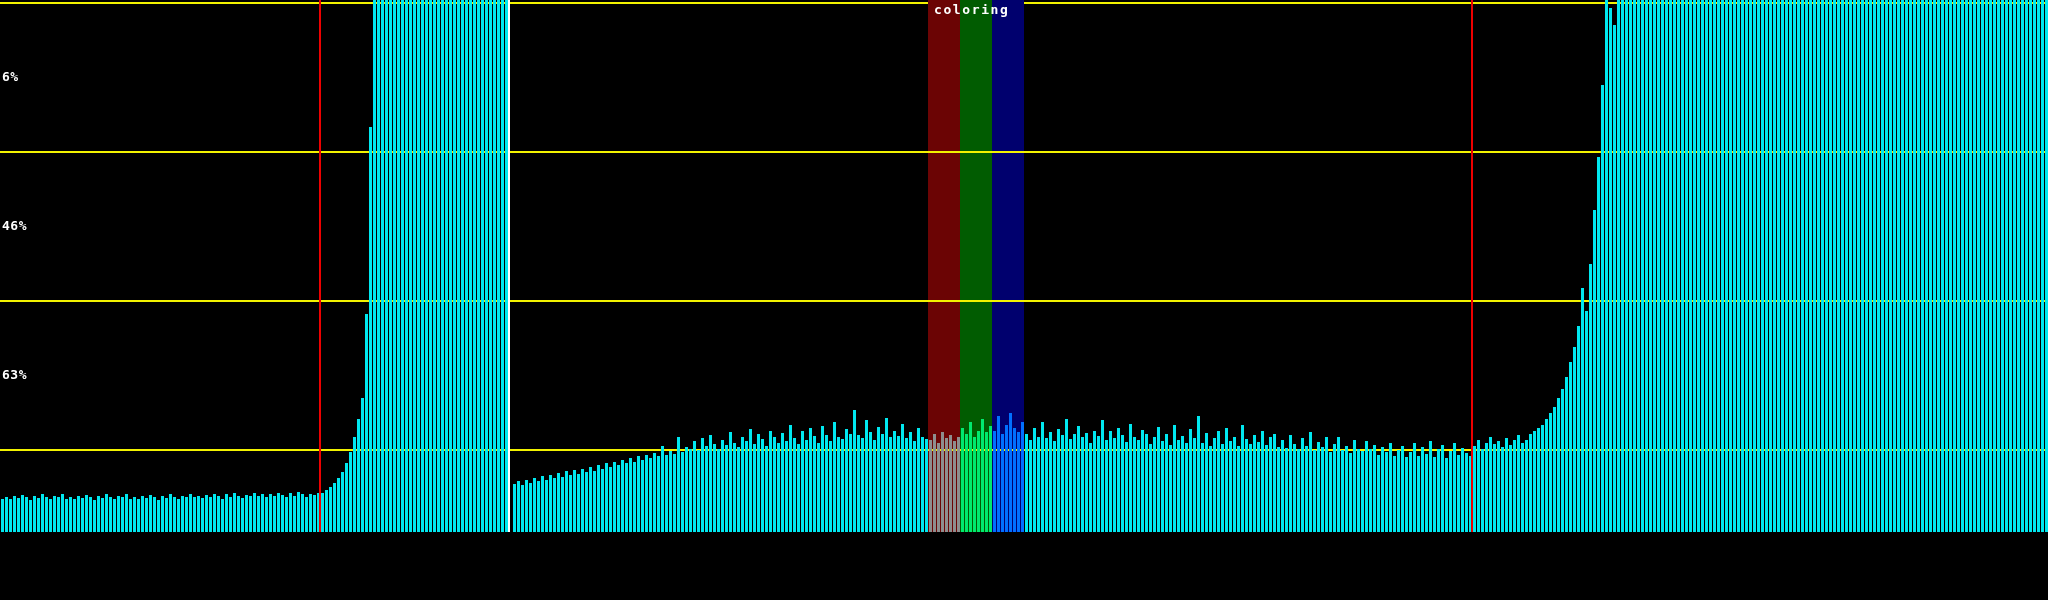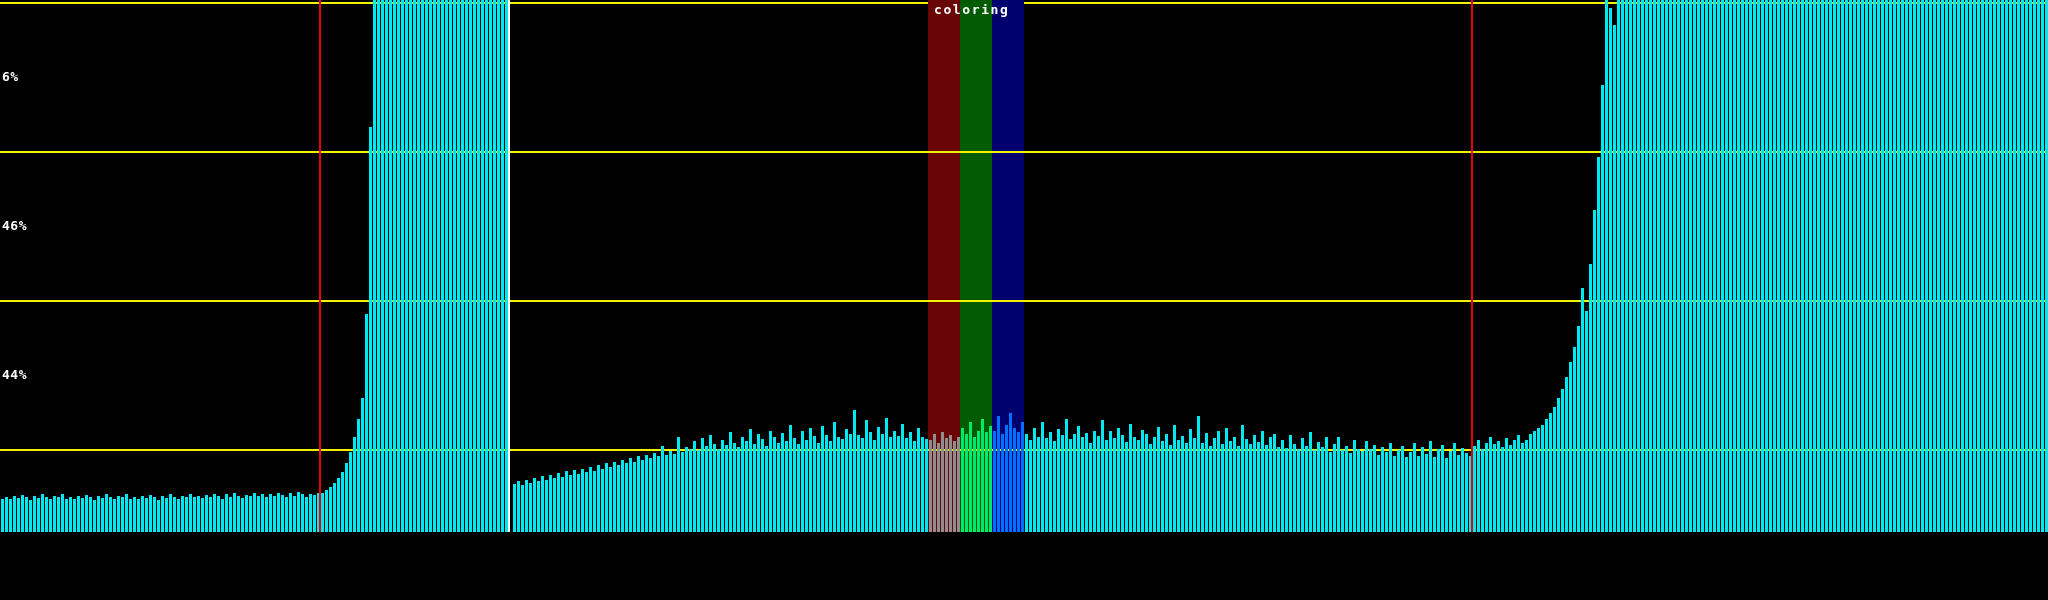--- a/index.html
+++ b/index.html
@@ -549,17 +549,17 @@
       <div class="bar" style="left: 2041px; width: 3px; height: 539px; background: rgb(0, 232, 240);"></div>
       <div class="bar" style="left: 2045px; width: 3px; height: 573px; background: rgb(0, 232, 240);"></div>
     </div>
   <div class="layer" id="marker-layer">
       <div class="vline" style="left: 319px; background: rgb(238, 0, 0);"></div>
       <div class="vline" style="left: 508px; background: rgb(255, 255, 255);"></div>
       <div class="vline" style="left: 1471px; background: rgb(238, 0, 0);"></div>
     </div>
   <div class="layer" id="label-layer">
     <span class="annot" id="coloring-label" style="left: 934px; top: 3px;">coloring</span>
-  <span class="ticklabel" style="bottom: 151px;">44%</span>
+  <span class="ticklabel" style="bottom: 151px;">63%</span>
       <span class="ticklabel" style="bottom: 300px;">46%</span>
       <span class="ticklabel" style="bottom: 449px;">6%</span>
     </div>
 </div>
 
 </body></html>

